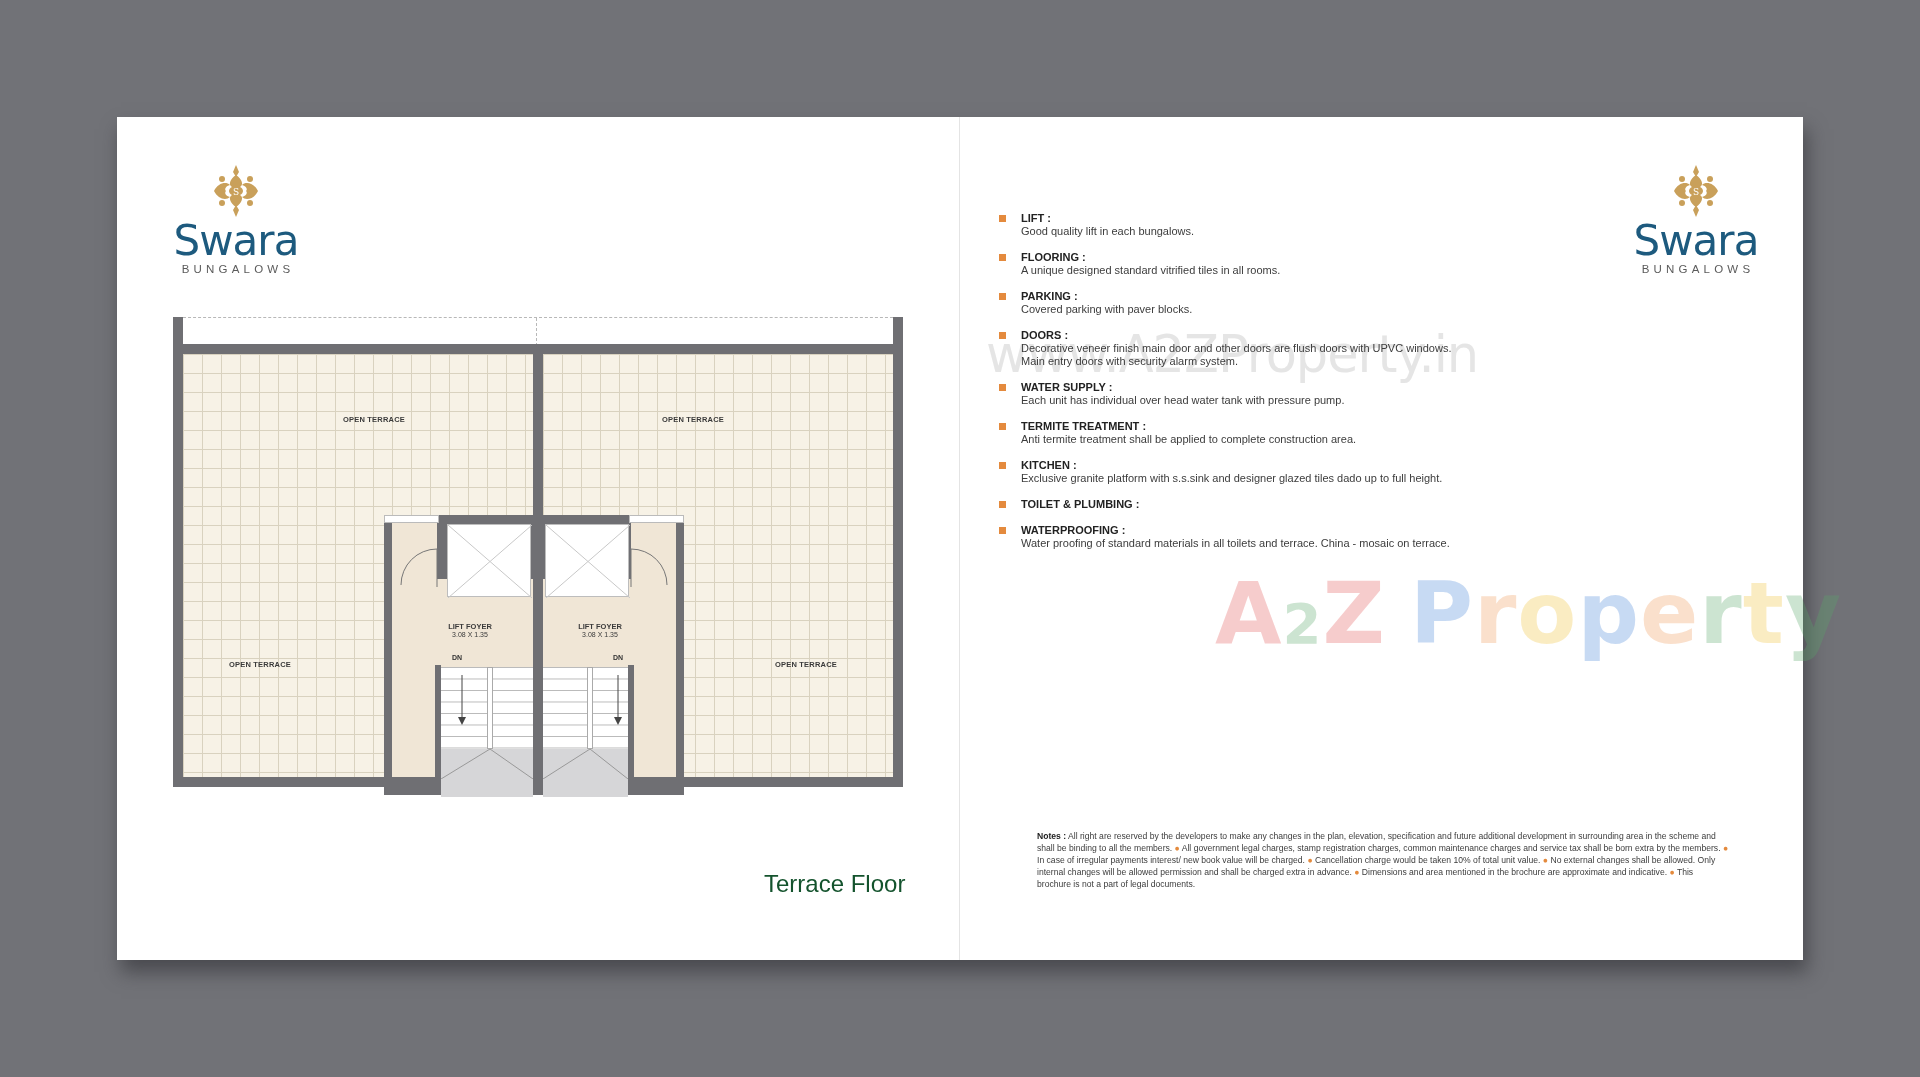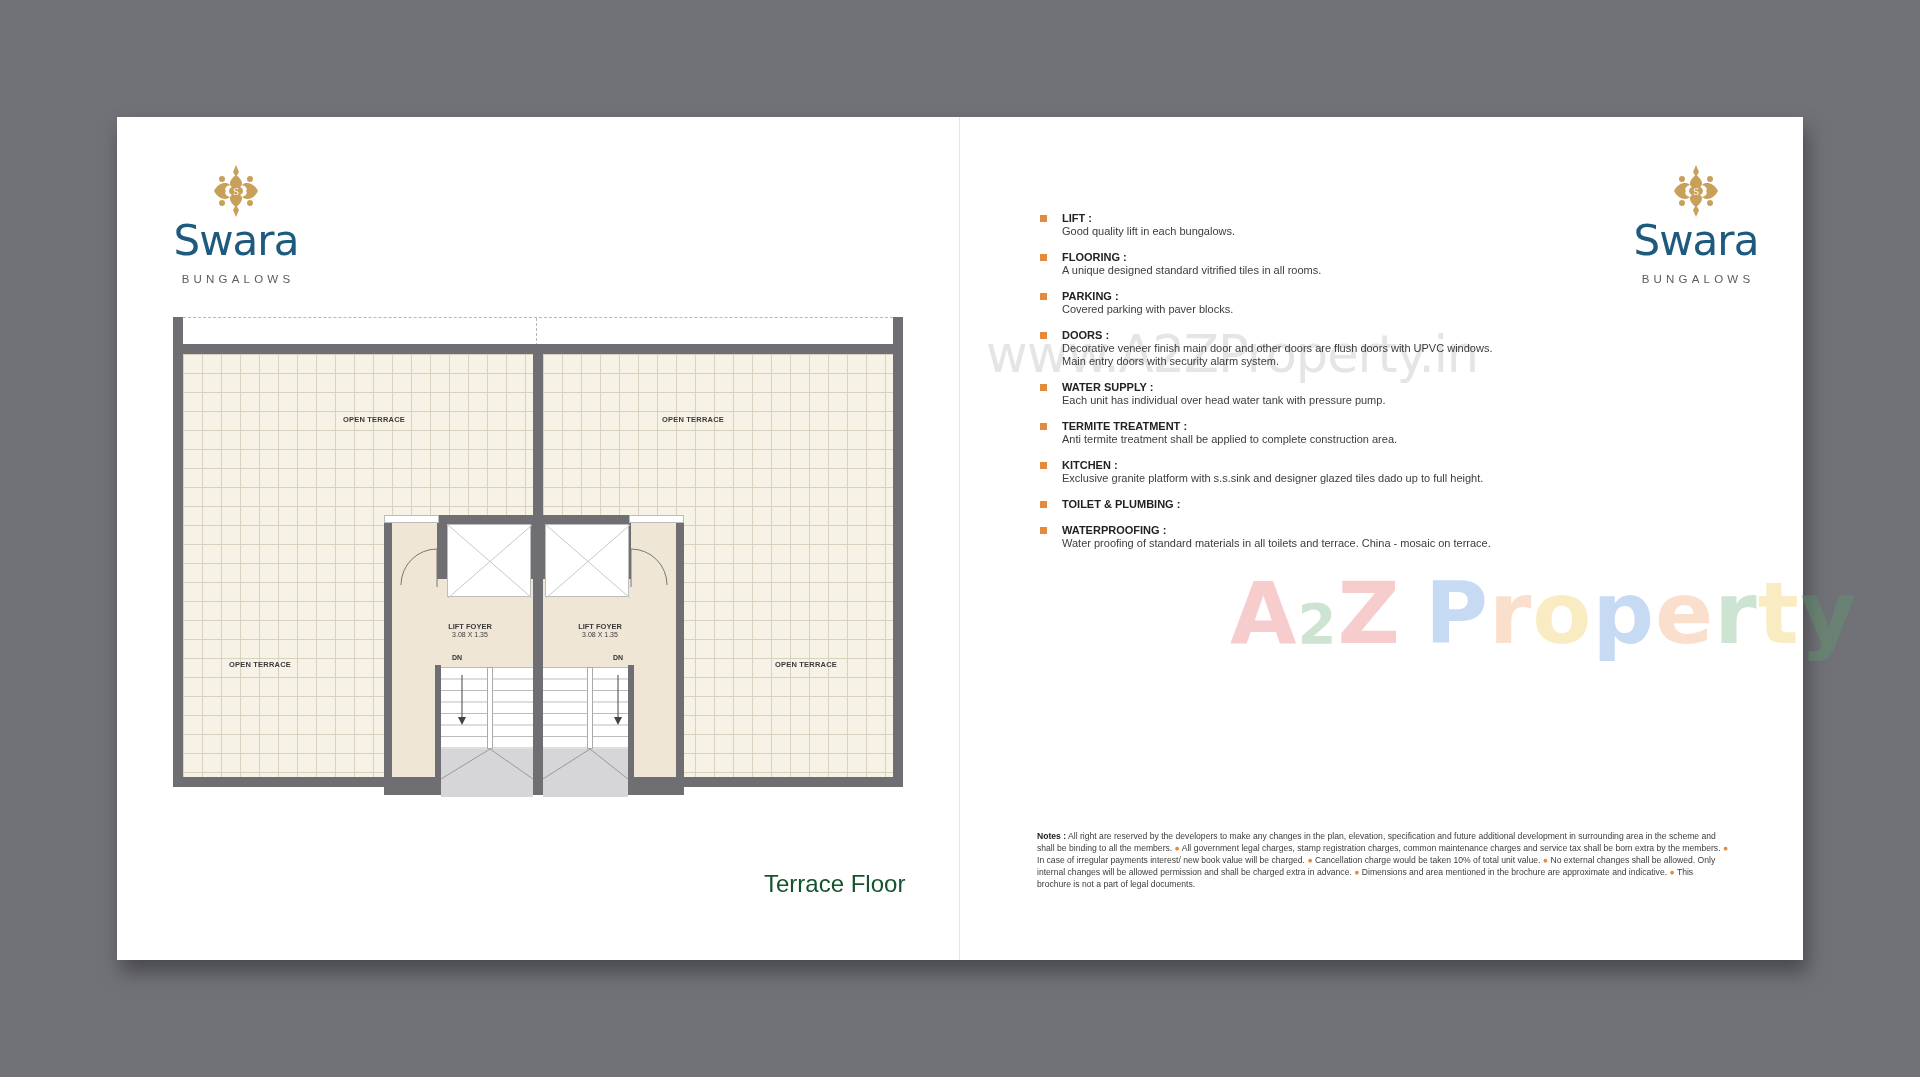--- a/index.html
+++ b/index.html
@@ -18,21 +18,21 @@
 
   
   .logo { position: absolute; width: 130px; text-align: center; }
   .logo svg { display: block; margin: 0 auto; }
   .logo .brand {
     font-family: "DejaVu Sans", sans-serif;
     color: #1d5a7e; font-size: 42px; line-height: 40px; letter-spacing: -1px;
     margin-top: 2px;
   }
   .logo .sub {
-    color: #5b5b5b; font-size: 11.5px; letter-spacing: 4.2px; margin-top: 12px; padding-left: 4px;
+    color: #5b5b5b; font-size: 11.5px; letter-spacing: 4.2px; margin-top: 2px; padding-left: 4px;
   }
 
   
   .plan { position: absolute; left: 56px; top: 200px; width: 730px; height: 478px; }
   .plan .topband {
     position: absolute; left: 0; top: 0; width: 730px; height: 28px;
     border-top: 1px dashed #b8b8b8;
   }
   .plan .topband .mid { position:absolute; left: 363px; top:0; width:0; height:28px; border-left:1px dashed #b8b8b8; }
   .wall { position: absolute; background: #6f6f73; }
@@ -62,21 +62,21 @@
   .stair .landing { position: absolute; left: 0; top: 82px; width: 100%; height: 48px; background: #d6d6d8; }
   .foyer-label { position: absolute; text-align: center; color: #3b3b3b; font-size: 7px; line-height: 8px; }
   .foyer-label b { display: block; font-size: 7.5px; }
   .dn { position: absolute; font-size: 7px; font-weight: bold; color: #333; }
 
   .plan-title {
     position: absolute; left: 647px; top: 753px; font-size: 24px; color: #14532d;
   }
 
   
-  .specs { position: absolute; left: 923px; top: 94px; width: 460px; }
+  .specs { position: absolute; left: 882px; top: 94px; width: 460px; }
   .spec { position: relative; padding-left: 22px; margin-bottom: 12px; }
   .spec .bullet {
     position: absolute; left: 0; top: 4px; width: 7px; height: 7px; background: #e48a3d;
   }
   .spec .title { font-size: 11px; font-weight: bold; color: #222; line-height: 14px; }
   .spec .desc { font-size: 11px; color: #3c3c3c; line-height: 13px; }
 
   .notes {
     position: absolute; left: 920px; top: 713px; width: 692px;
     font-size: 8.6px; line-height: 12px; color: #3c3c3c;
@@ -84,21 +84,21 @@
   .notes b { color: #222; }
   .notes .dot { color: #e48a3d; }
 
   
   .wm-url {
     position: absolute; left: 845px; top: 208px; font-size: 51px; color: rgba(180,180,180,0.35);
     font-family: "DejaVu Sans", sans-serif; letter-spacing: -1px; white-space: nowrap; margin-left: 24px;
   }
   .wm-logo {
     position: absolute; left: 1098px; top: 446px; font-size: 86px; font-weight: bold;
-    font-family: "DejaVu Sans", sans-serif; white-space: nowrap; letter-spacing: 1px; margin-left: 15px;
+    font-family: "DejaVu Sans", sans-serif; white-space: nowrap; letter-spacing: 1px;
   }
   .wm-logo span { opacity: 0.3; }
 </style>
 </head>
 <body>
 
 <div class="spread">
   <div class="fold"></div>
 
   <div class="logo" style="left:54px; top:46px;">

